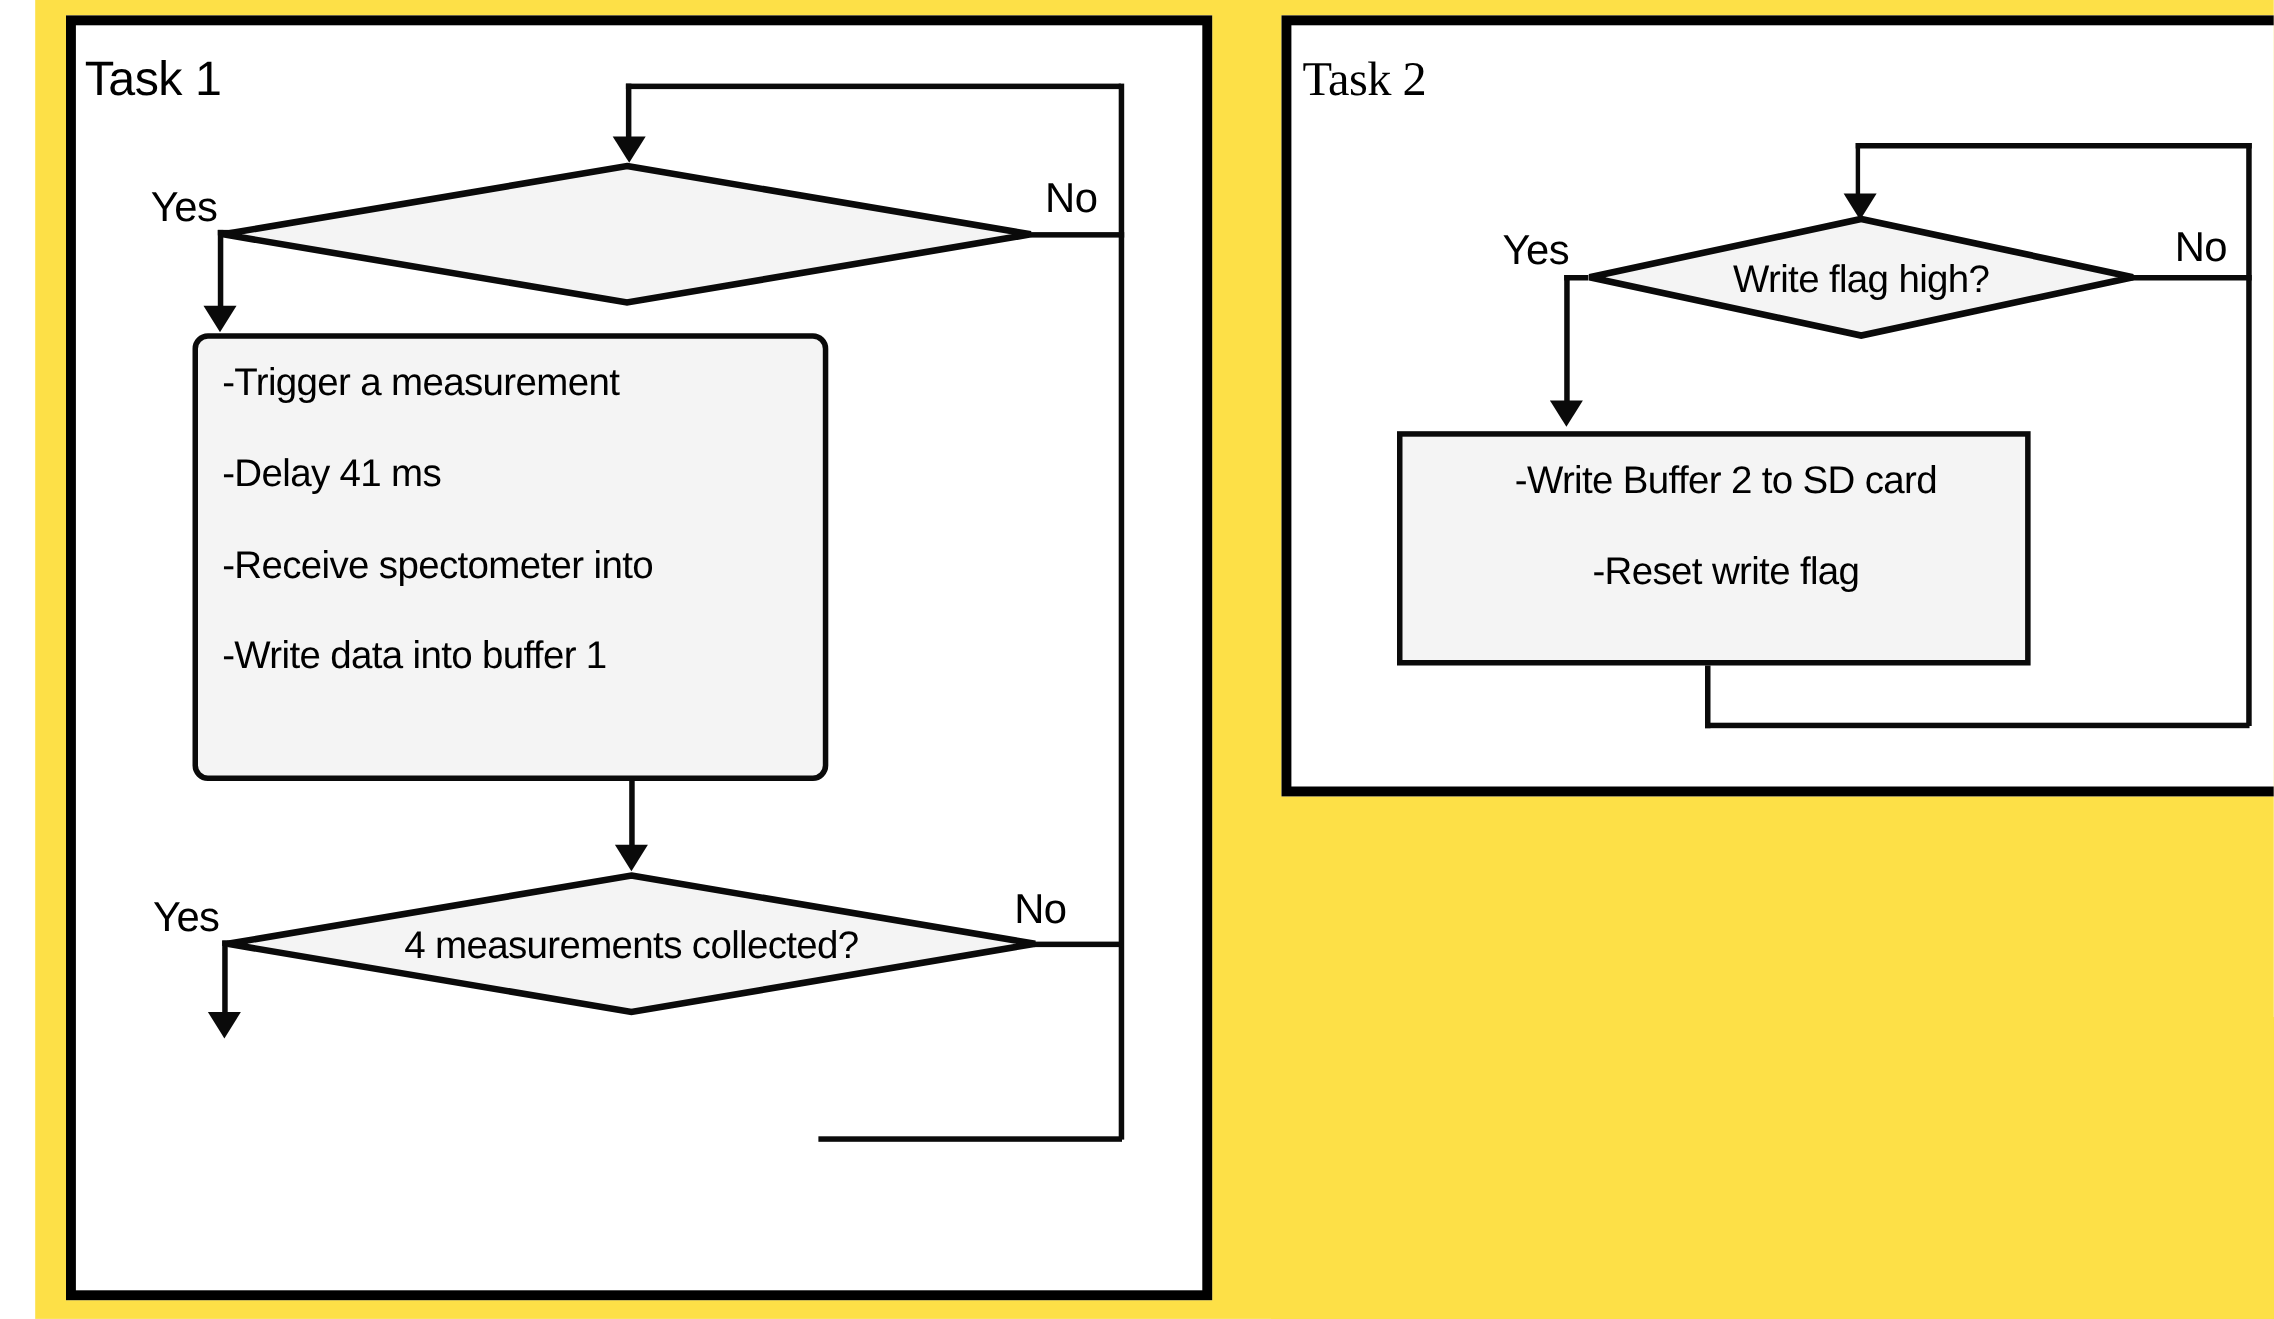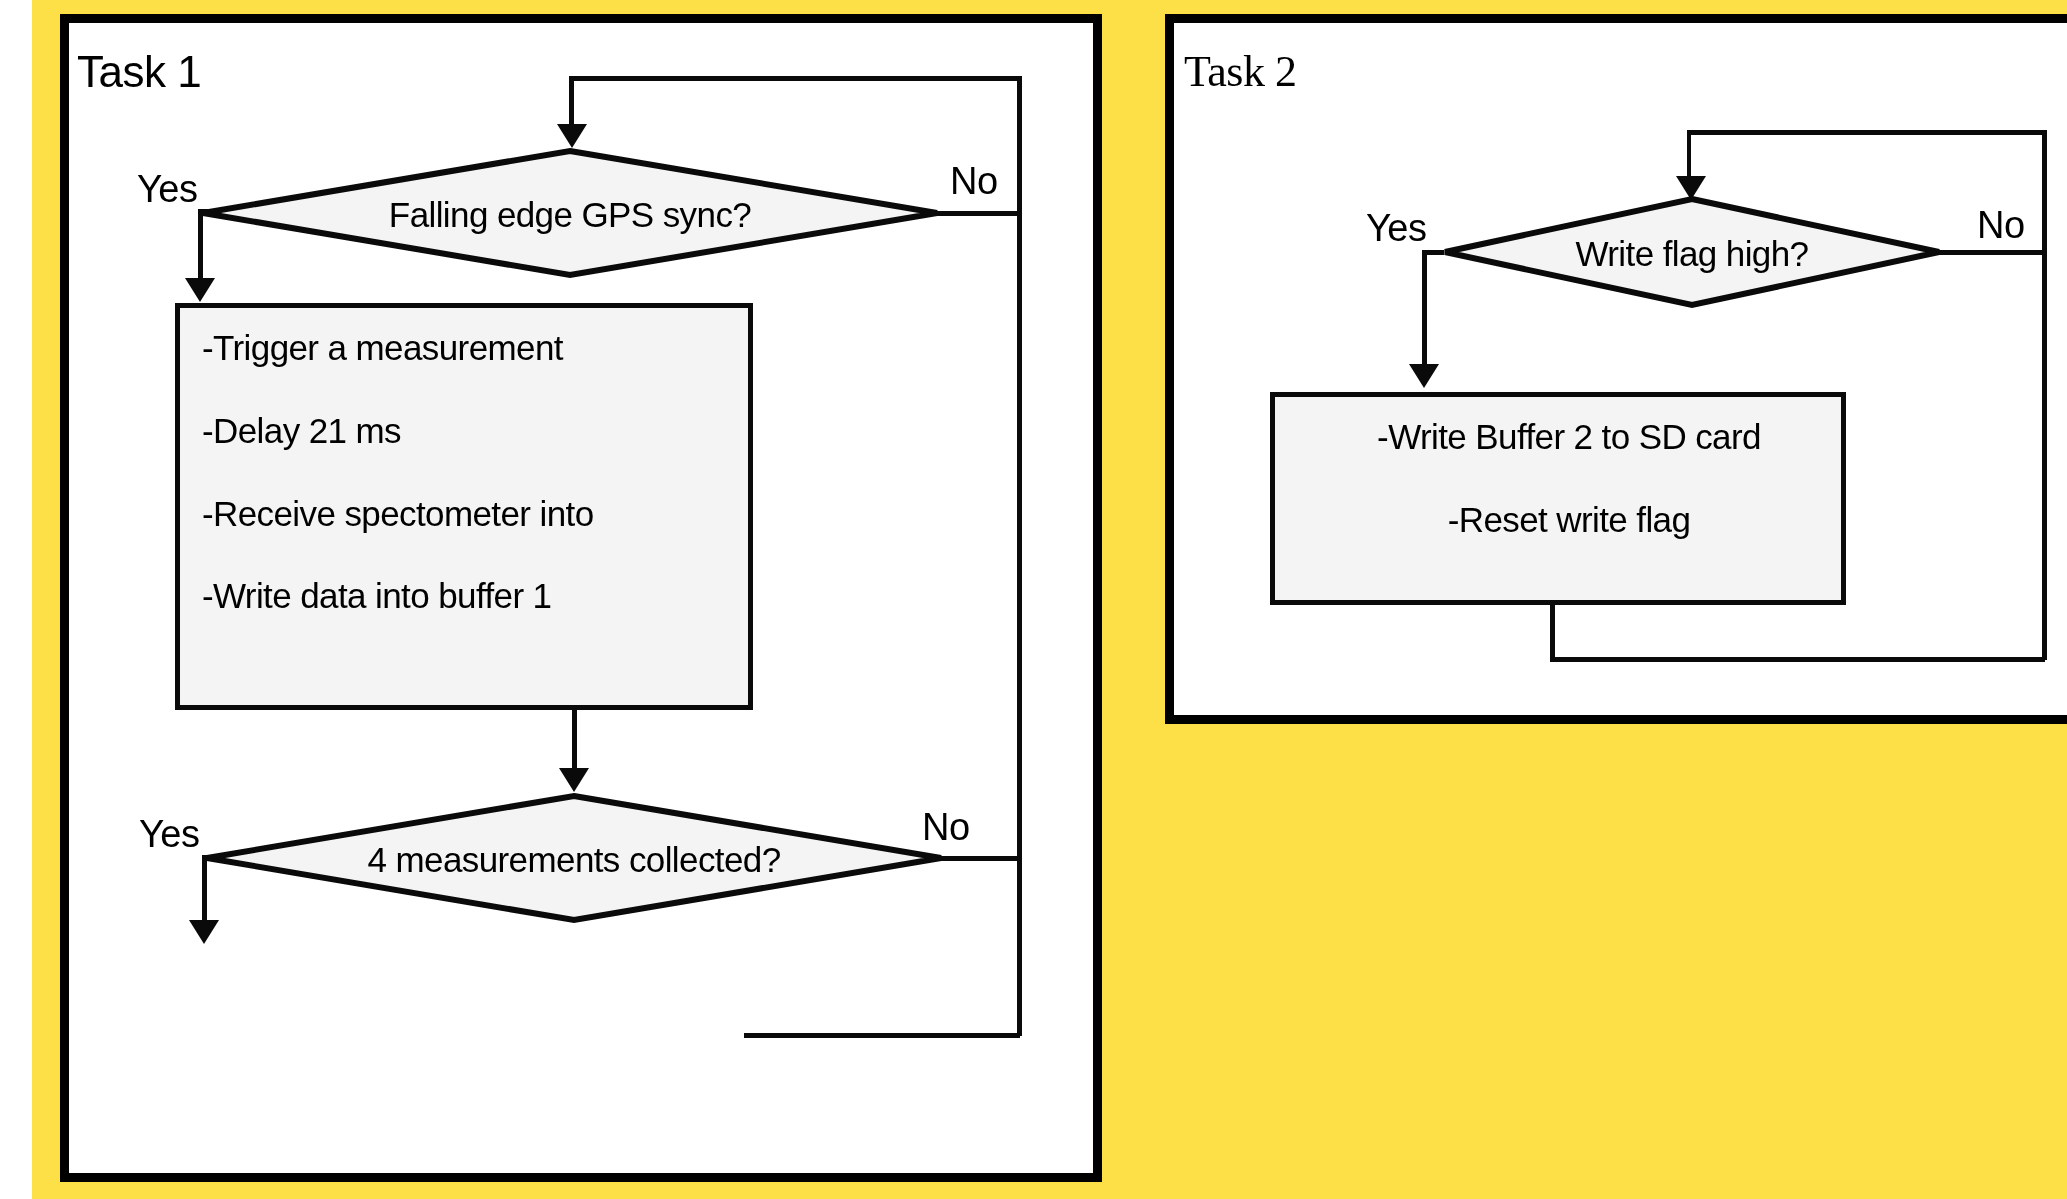--- a/index.html
+++ b/index.html
@@ -110,37 +110,36 @@
   <div class="task-title" id="task1-title">Task 1</div>
 
   <div class="conn-h" style="left:537px; top:76px; width:450px;"></div>
   <div class="conn-v" style="left:537px; top:76px; height:50px;"></div>
   <div class="arrow-down" style="left:525px; top:124px;"></div>
 
   <div class="diamond-wrap" id="task1-d1" style="left:168px; top:148px; width:740px; height:130px;">
     <svg width="740" height="130" viewBox="0 0 740 130" aria-hidden="true">
       <polygon points="370,3 737,65 370,127 3,65" fill="#f4f4f4" stroke="#0a0a0a" stroke-width="6"></polygon>
     </svg>
-    <div class="diamond-label" style="top:47px;">Falling edge GPS sync?</div>
   </div>
 
   <div class="branch-label" style="left:105px; top:170px;">Yes</div>
   <div class="branch-label" style="left:918px; top:162px;">No</div>
 
   <div class="conn-h" style="left:166px; top:209px; width:14px;"></div>
   <div class="conn-v" style="left:166px; top:209px; height:73px;"></div>
   <div class="arrow-down" style="left:153px; top:278px;"></div>
 
   <div class="conn-h" style="left:905px; top:211px; width:85px;"></div>
 
   <div class="conn-v" style="left:985px; top:76px; height:960px;"></div>
 
-  <div class="proc-box" id="task1-p1" style="left:143px; top:303px; width:578px; height:407px;">
+  <div class="proc-box" id="task1-p1" style="left:143px; top:303px; width:578px; height:407px;border-radius:14px;">
     <div class="proc-line">-Trigger a measurement</div>
-    <div class="proc-line">-Delay 21 ms</div>
+    <div class="proc-line">-Delay 41 ms</div>
     <div class="proc-line">-Receive spectometer into</div>
     <div class="proc-line">-Write data into buffer 1</div>
   </div>
 
   <div class="conn-v" style="left:540px; top:710px; height:64px;"></div>
   <div class="arrow-down" style="left:527px; top:768px;"></div>
 
   <div class="diamond-wrap" id="task1-d2" style="left:172px; top:793px; width:740px; height:130px;">
     <svg width="740" height="130" viewBox="0 0 740 130" aria-hidden="true">
       <polygon points="370,3 737,65 370,127 3,65" fill="#f4f4f4" stroke="#0a0a0a" stroke-width="6"></polygon>

